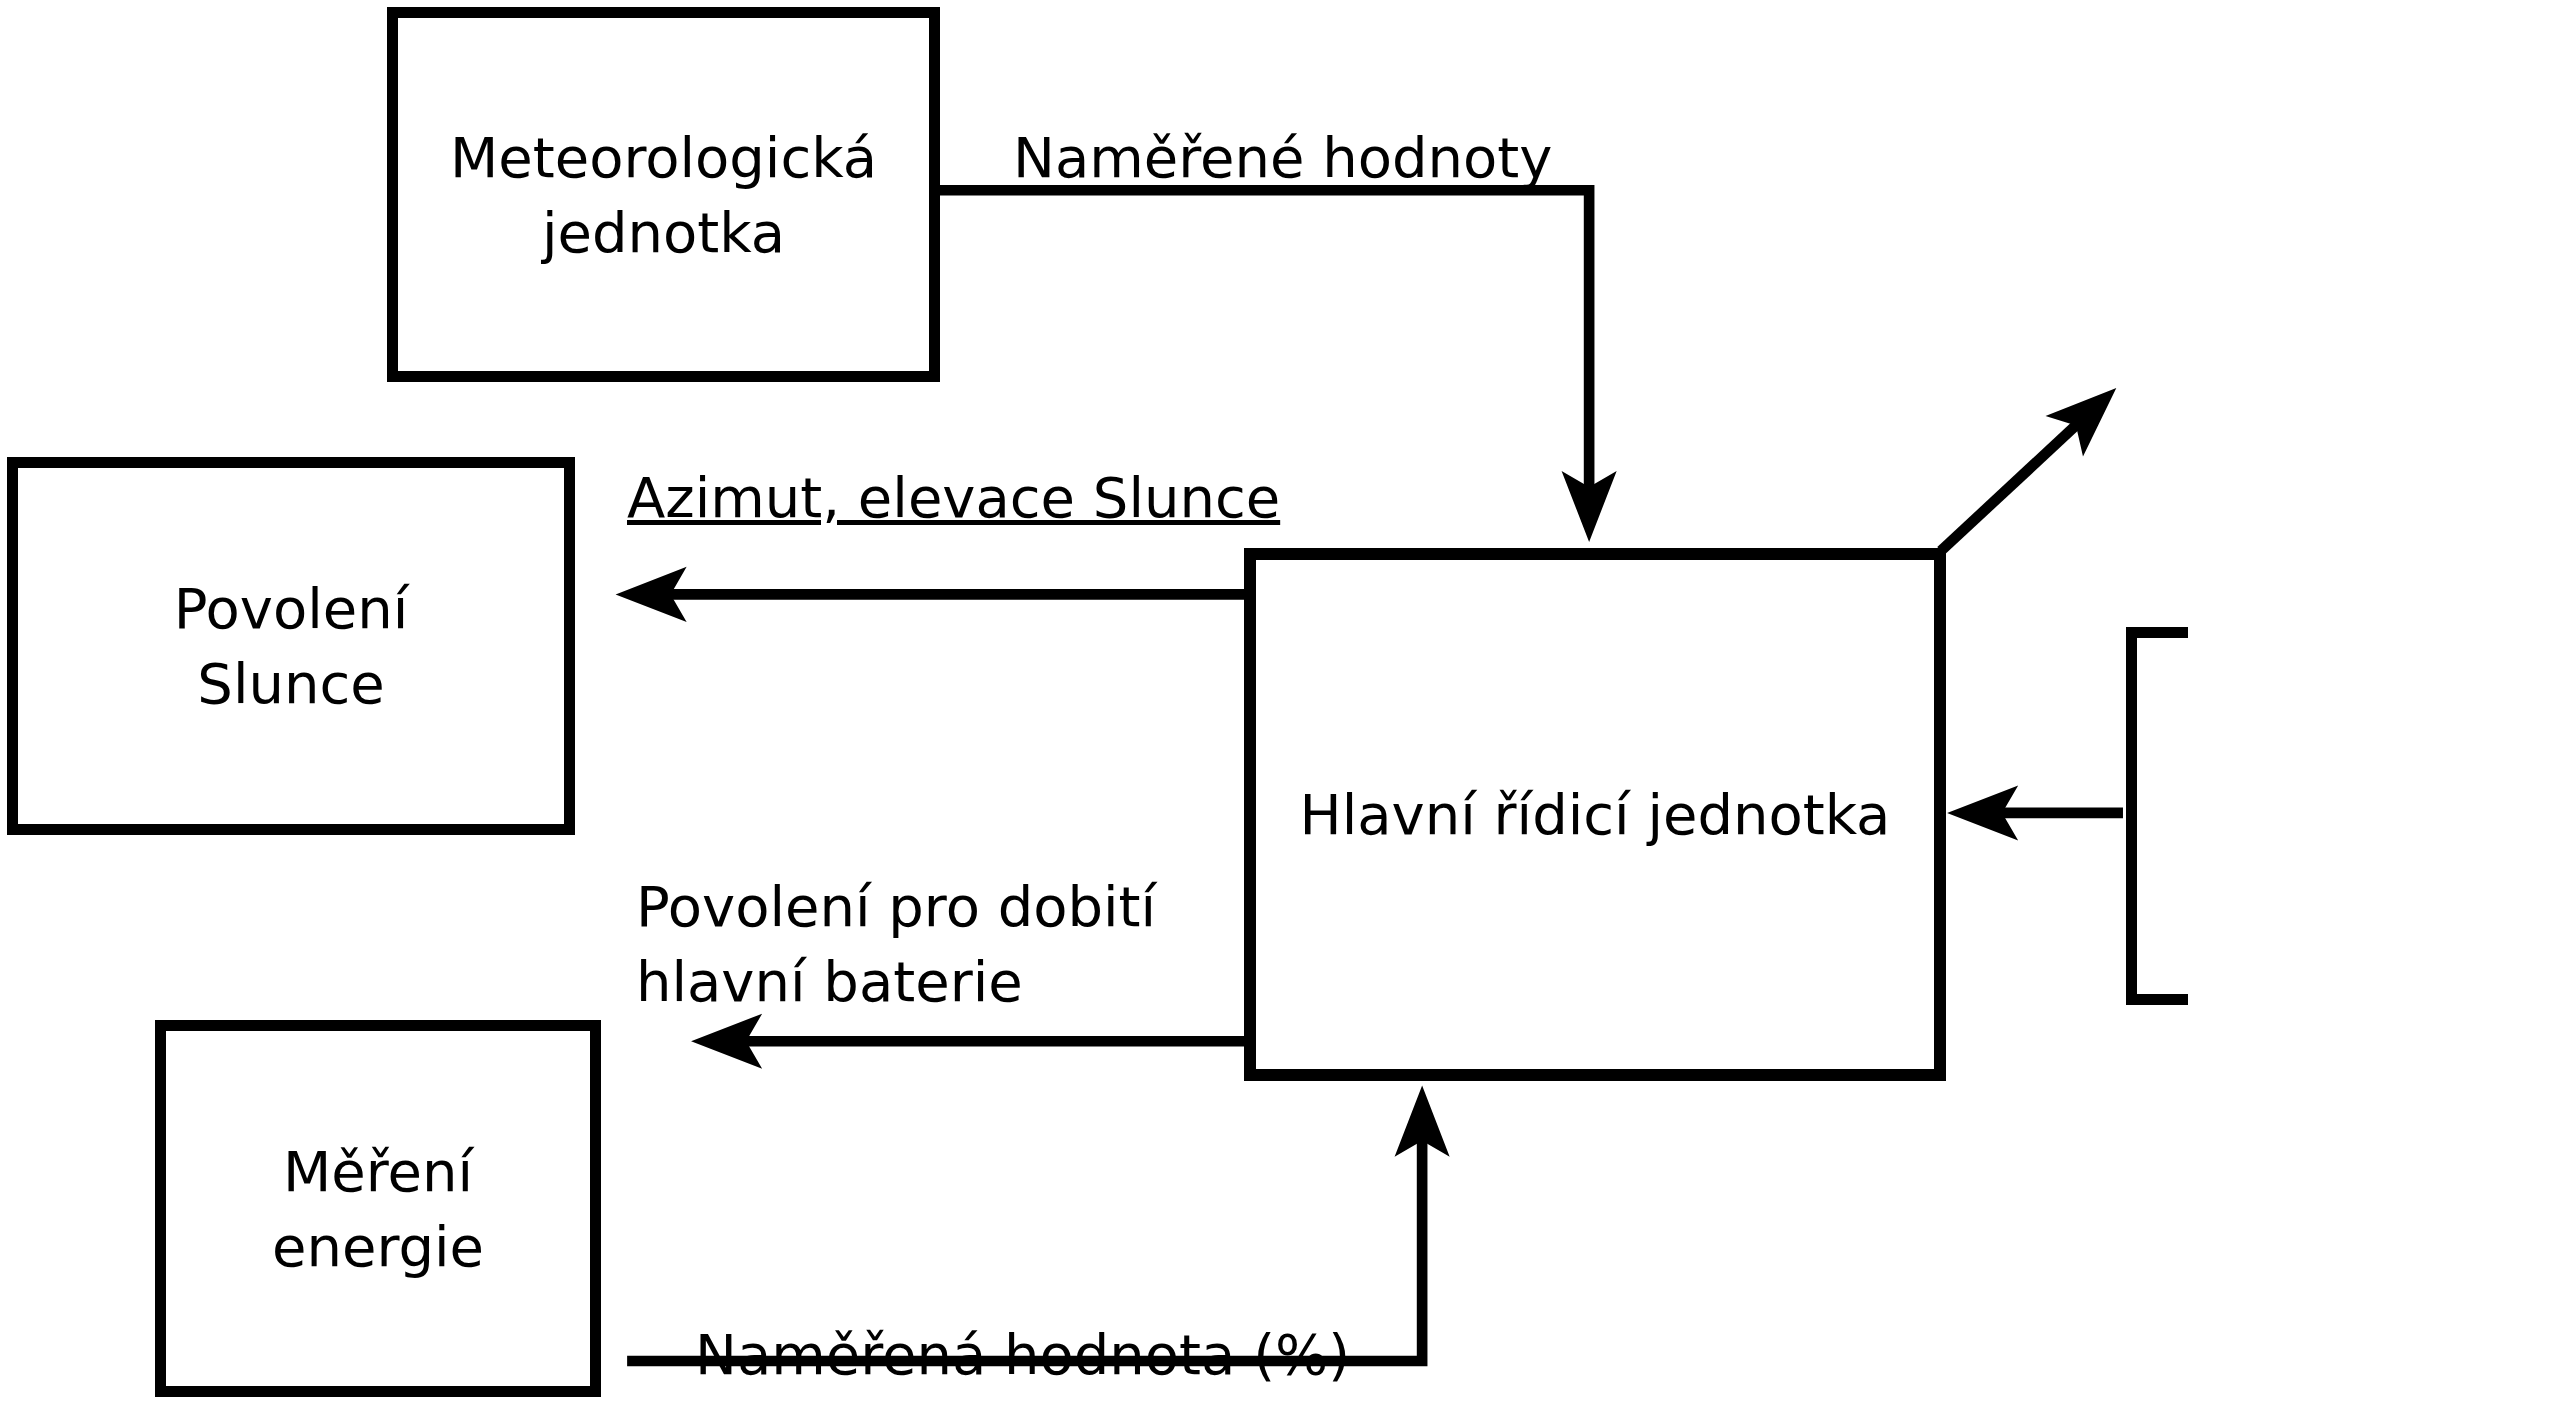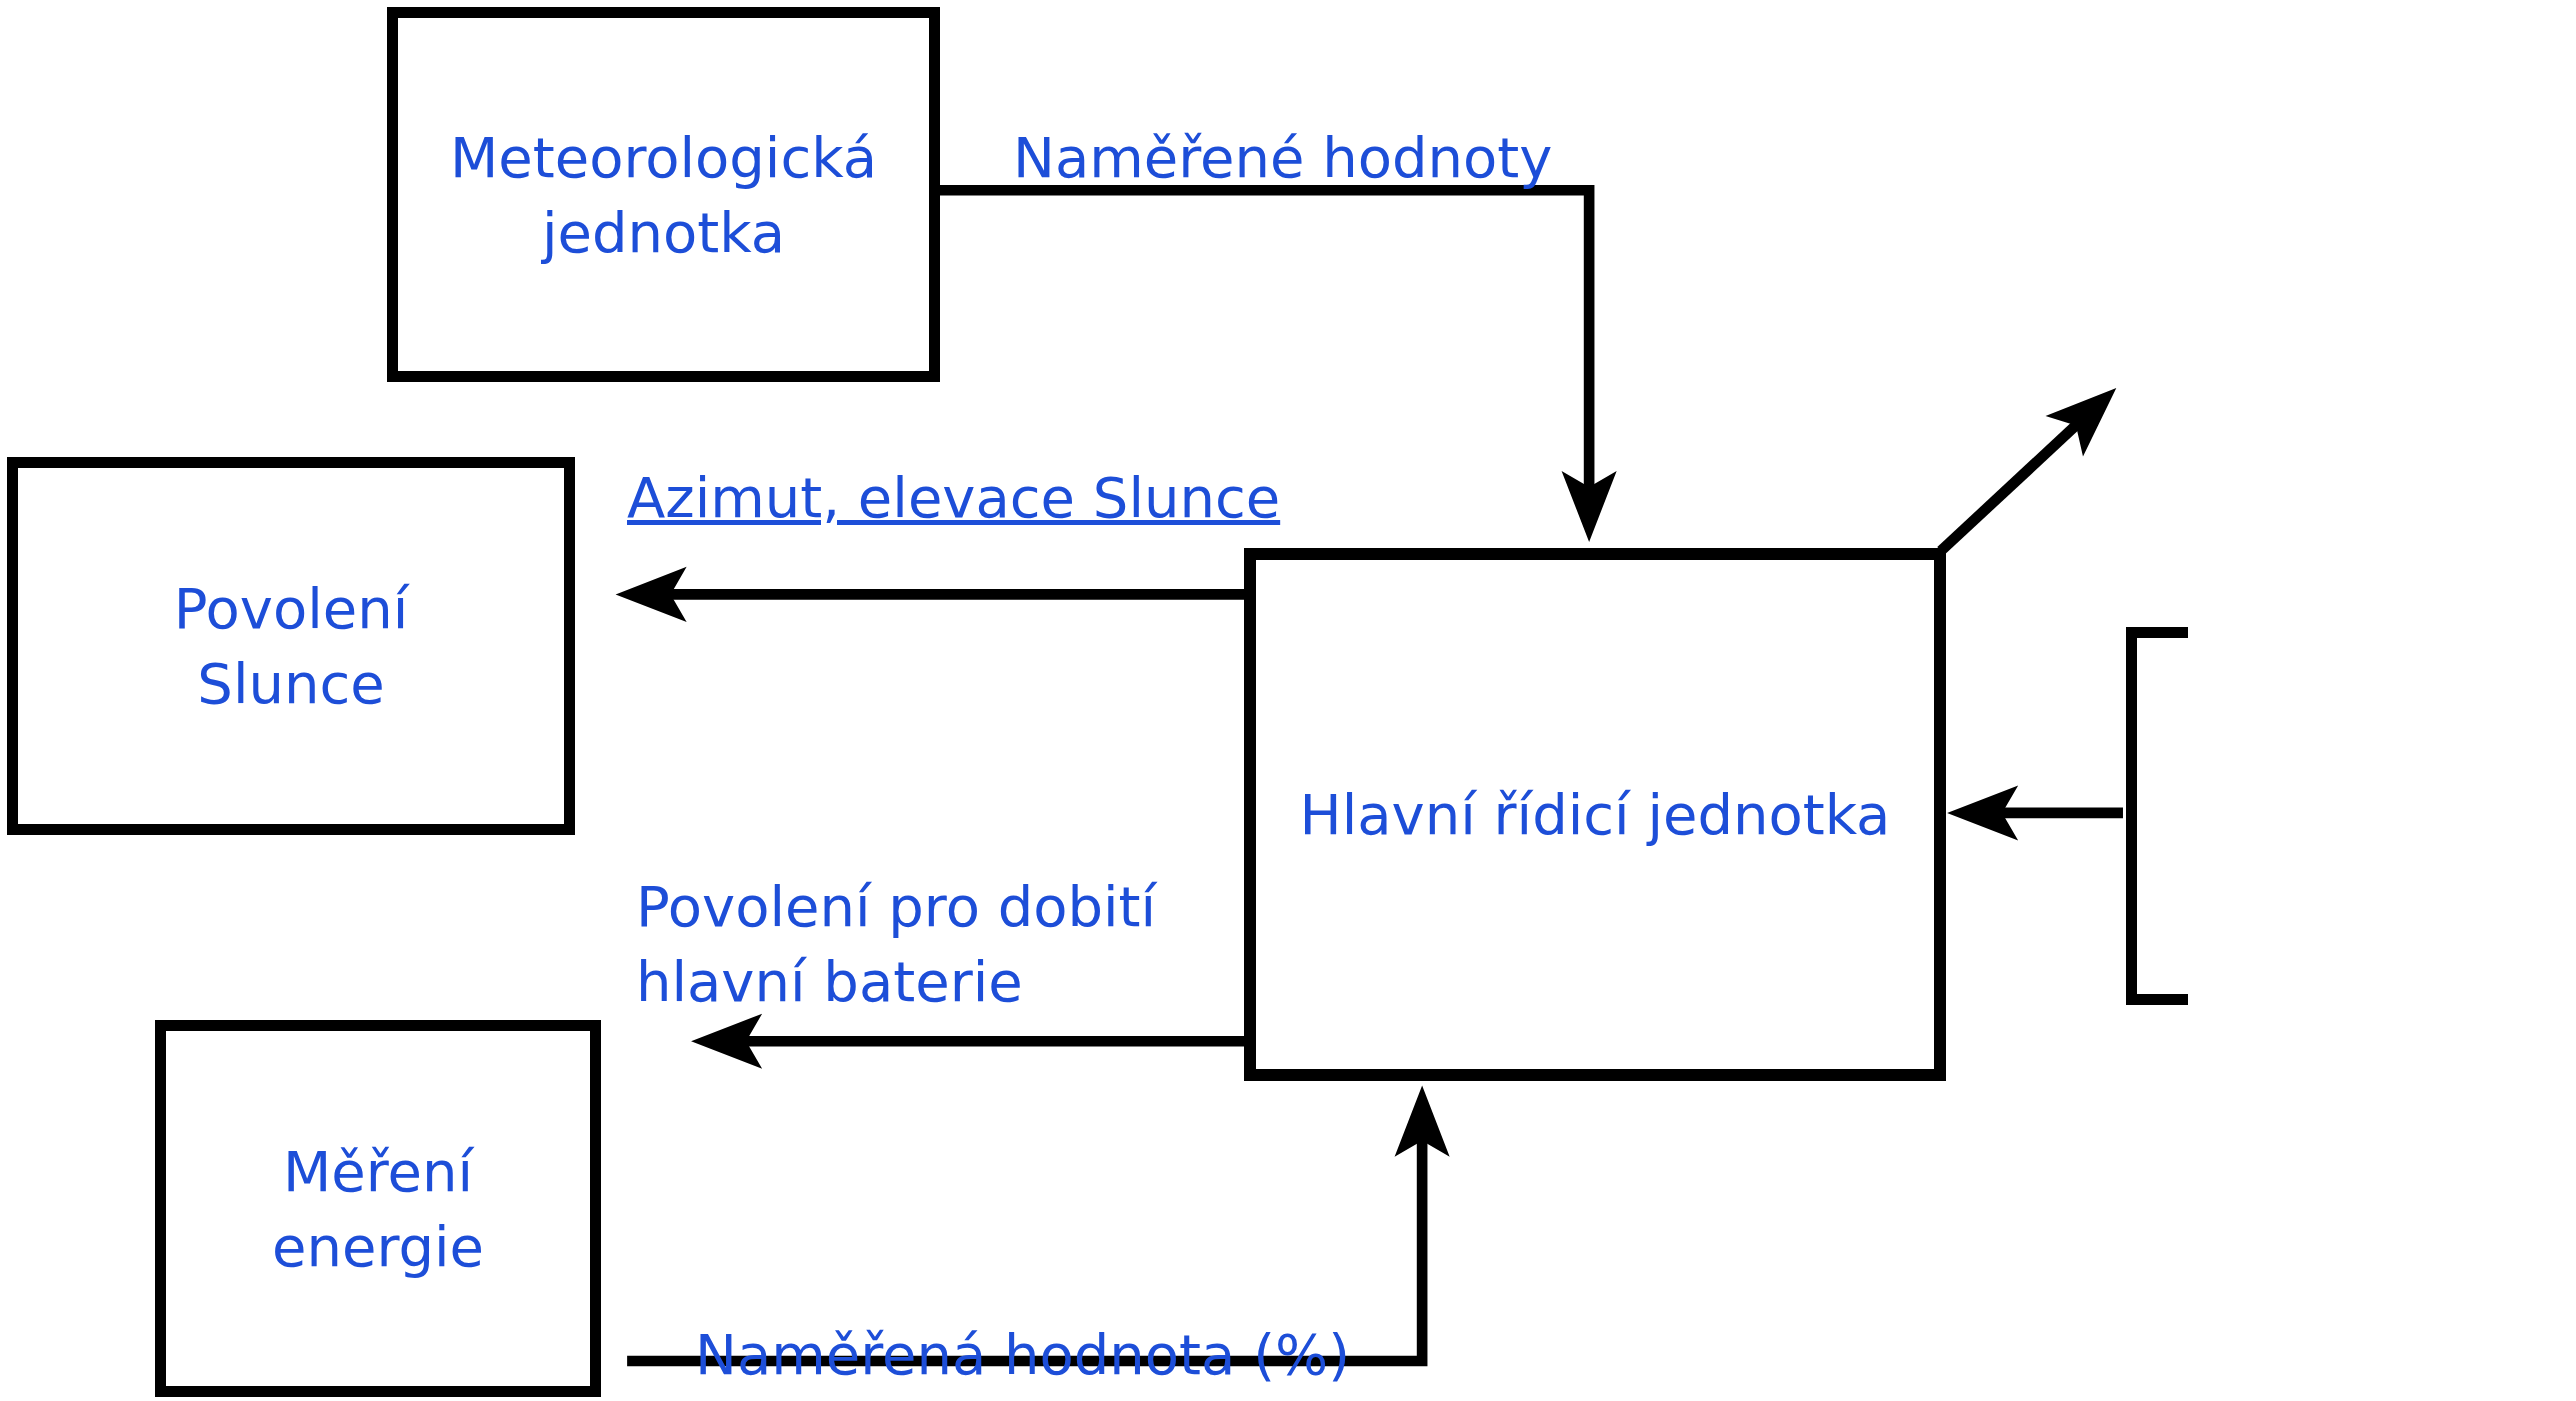--- a/index.html
+++ b/index.html
@@ -6,21 +6,21 @@
     margin: 0;
     padding: 0;
     background: #ffffff;
   }
   #canvas {
     position: relative;
     width: 2188px;
     height: 1402px;
     background: #ffffff;
     font-family: "DejaVu Sans", "Liberation Sans", sans-serif;
-    color: #1d4ed8;
+    color: #000000;
     overflow: hidden;
   }
   #connector-layer {
     position: absolute;
     left: 0;
     top: 0;
     width: 2576px;
     height: 1402px;
   }
   #connector-layer path.edge {

